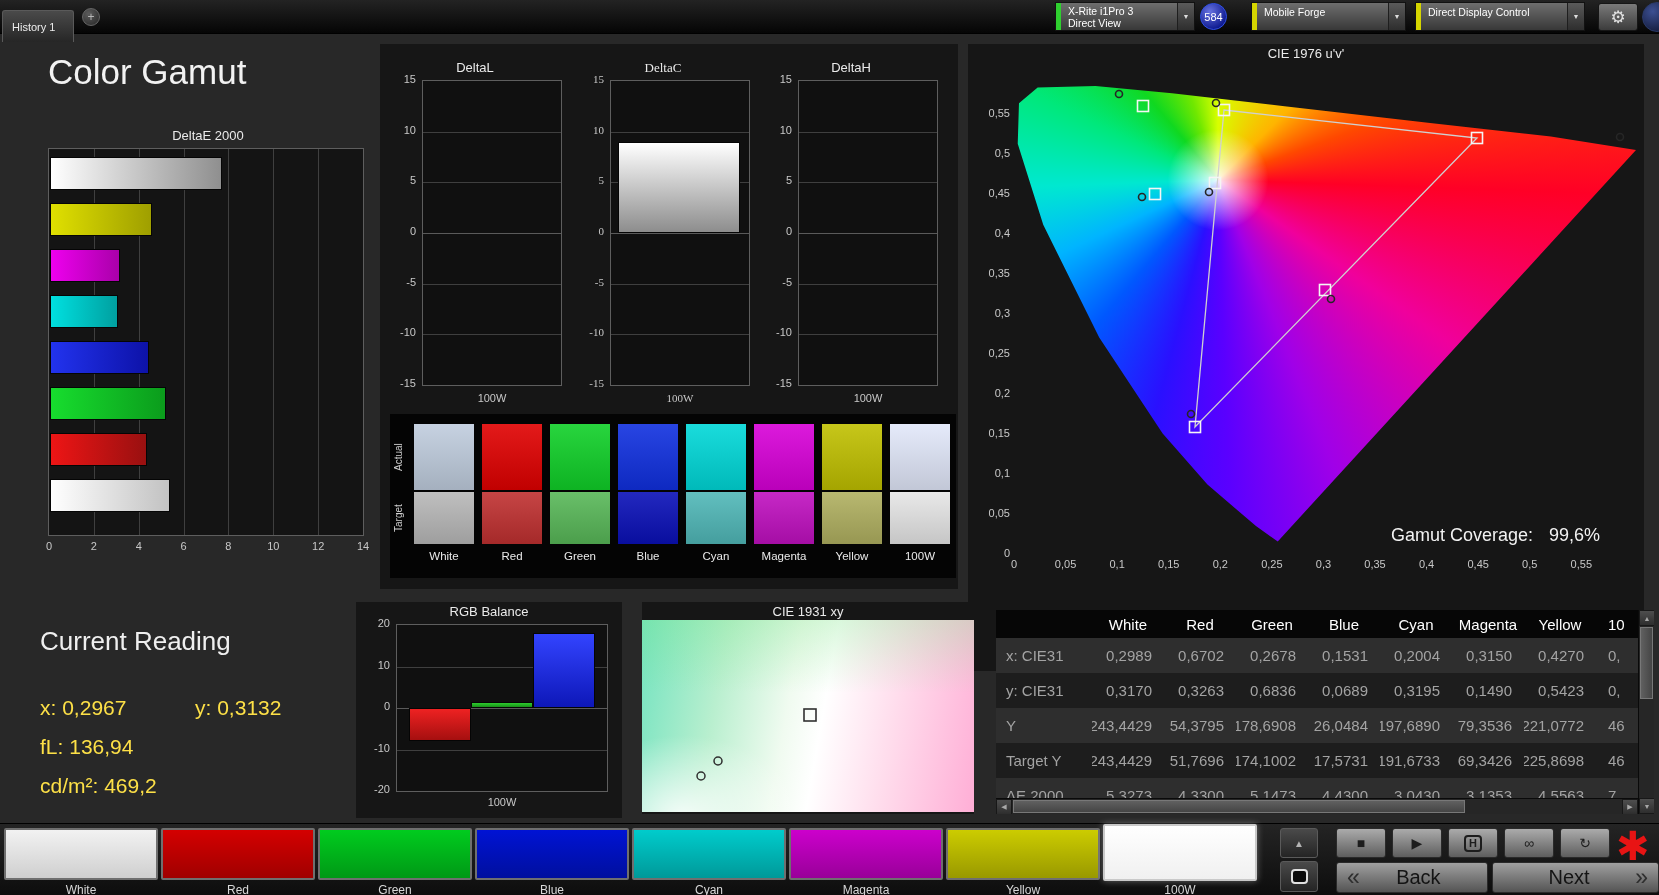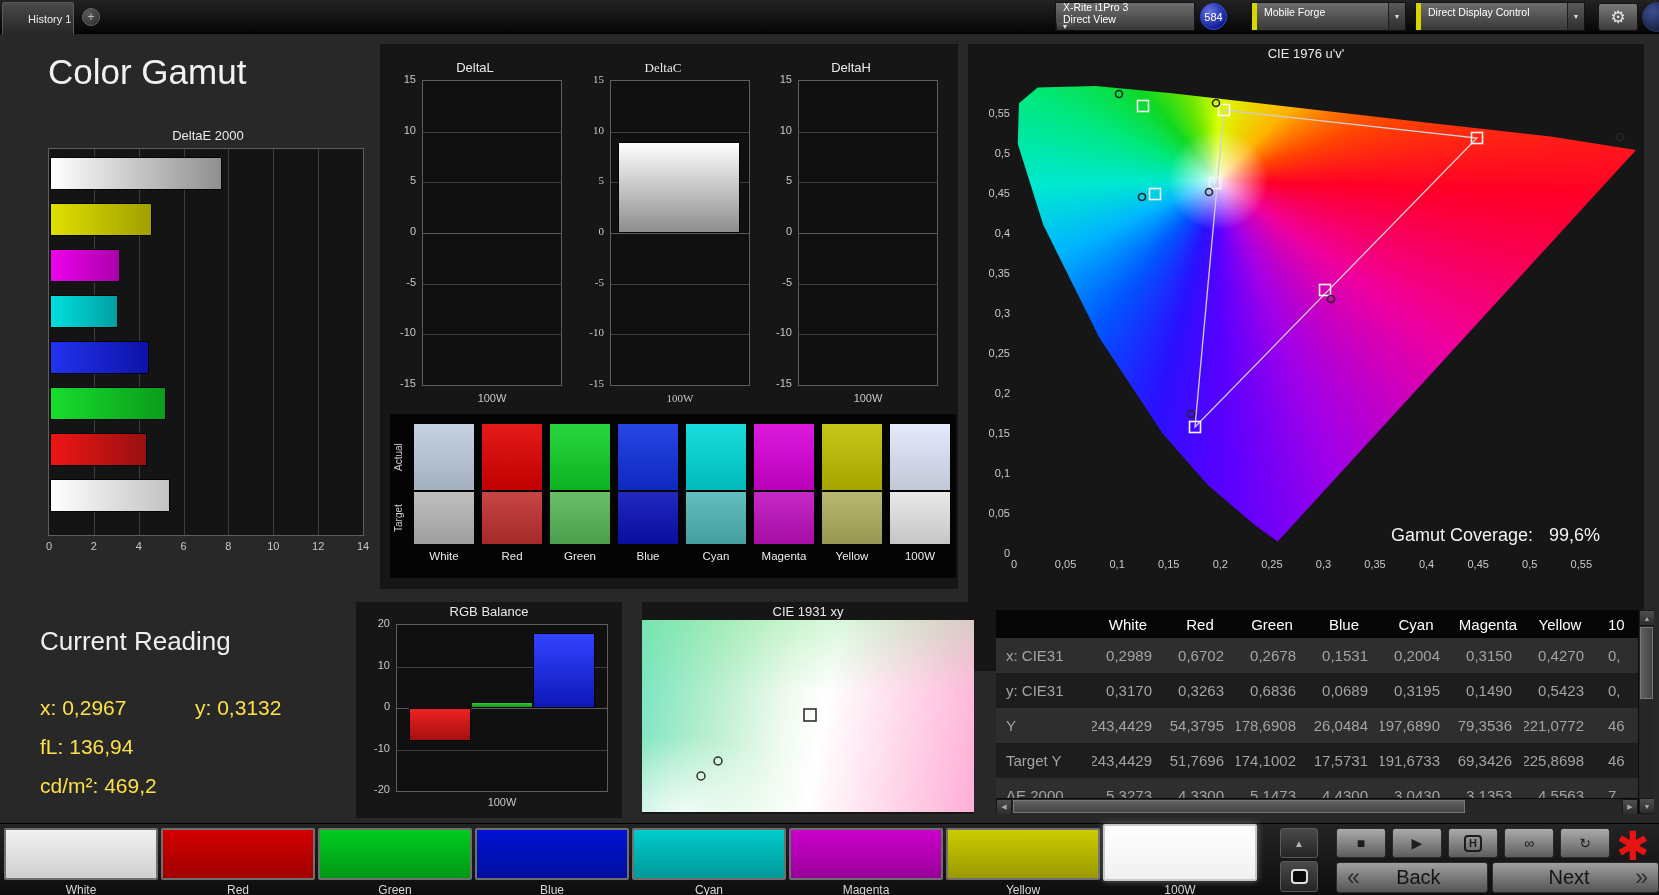--- a/index.html
+++ b/index.html
@@ -2,29 +2,29 @@
 <html><head>
 <meta charset="utf-8">
 <style>
 *{margin:0;padding:0;box-sizing:border-box;}
 html,body{background:#1c1c1c;}
 body{font-family:"Liberation Sans","DejaVu Sans",sans-serif;}
 .app{position:relative;width:1659px;height:895px;background:#282828;overflow:hidden;color:#e4e4e4;}
 
 
 .topbar{position:absolute;left:0;top:0;width:100%;height:34px;background:linear-gradient(#232323,#050505);border-bottom:1px solid #000;}
-.tab{position:absolute;left:2px;top:2px;height:32px;width:72px;background:linear-gradient(#4a4a4a,#262626);border:1px solid #5a5a5a;border-bottom:none;border-radius:3px 3px 0 0;font-size:11px;color:#ececec;display:flex;align-items:center;padding-left:25px;}
+.tab{position:absolute;left:2px;top:10px;height:32px;width:72px;background:linear-gradient(#4a4a4a,#262626);border:1px solid #5a5a5a;border-bottom:none;border-radius:3px 3px 0 0;font-size:11px;color:#ececec;display:flex;align-items:center;padding-left:9px;}
 .add-tab{position:absolute;left:82px;top:8px;width:18px;height:18px;border-radius:50%;background:radial-gradient(circle at 35% 30%,#5c5c5c,#262626);border:1px solid #666;color:#b8b8b8;font-size:12px;line-height:1;display:flex;align-items:center;justify-content:center;}
 .dropdown{position:absolute;top:2px;height:29px;display:flex;align-items:stretch;background:linear-gradient(#6e6e6e,#383838);border:1px solid #121212;}
 .dd-accent{width:5px;flex:none;}
 .dd-body{flex:1;display:flex;flex-direction:column;justify-content:center;padding:0 7px;color:#fff;overflow:hidden;}
 .dd-body.top{justify-content:flex-start;padding-top:3px;}
 .dd-line{font-size:10.5px;line-height:12px;white-space:nowrap;}
 .dd-caret{width:17px;flex:none;border-left:1px solid #1e1e1e;background:linear-gradient(#5a5a5a,#2e2e2e);display:flex;align-items:center;justify-content:center;font-size:7px;color:#ddd;}
-#dd-meter{left:1055px;width:140px;flex-direction:column;}
+#dd-meter{left:1055px;width:140px;}
 #dd-source{left:1251px;width:155px;}
 #dd-display{left:1415px;width:170px;}
 .badge{position:absolute;left:1200px;top:3px;width:27px;height:27px;border-radius:50%;border:1px solid #3050e0;color:#fff;font-size:11px;display:flex;align-items:center;justify-content:center;background-image:radial-gradient(circle at 35% 30%,rgba(255,255,255,.35),rgba(0,0,0,.3) 75%);}
 .gearbtn{position:absolute;left:1598px;top:3px;width:40px;height:28px;background:linear-gradient(#7a7a7a,#3c3c3c);border:1px solid #161616;border-radius:3px;color:#e2e2e2;font-size:17px;display:flex;align-items:center;justify-content:center;}
 .orb{position:absolute;left:1642px;top:2px;width:30px;height:30px;border-radius:50%;background:radial-gradient(circle at 35% 30%,#3c4f92,#0a1028);border:1px solid #2a3a6a;}
 
 
 .page-title{position:absolute;left:48px;top:52px;font-size:35px;color:#f2f2f2;}
 .panel-title{position:absolute;top:2px;left:0;right:0;text-align:center;font-size:13px;color:#eaeaea;}
 .xtick{position:absolute;transform:translateX(-50%);font-size:11px;color:#c8c8c8;white-space:nowrap;}

